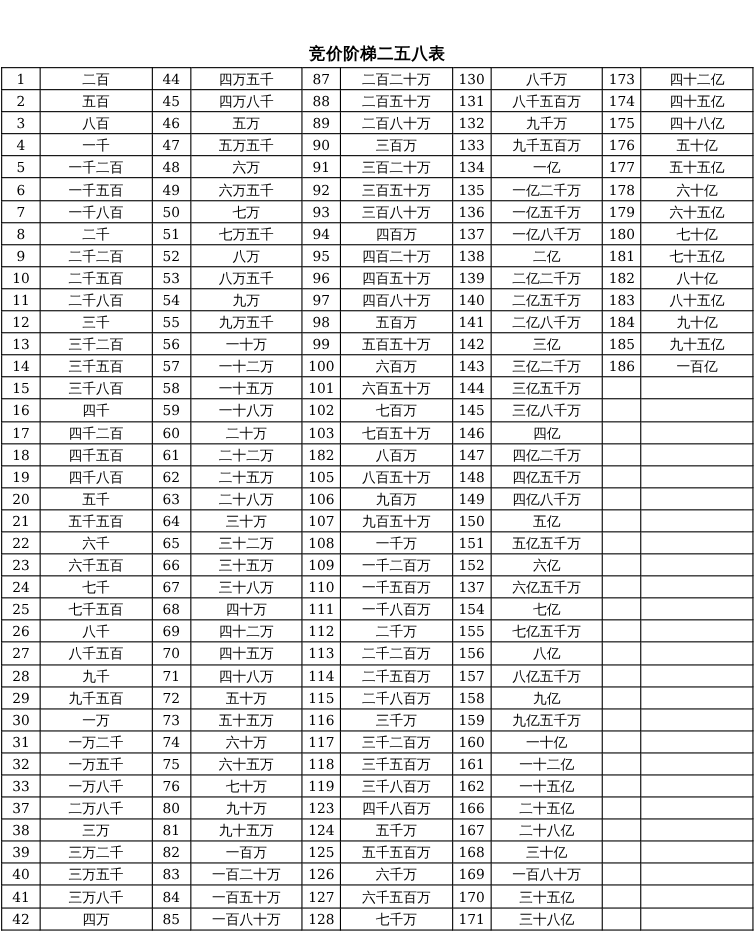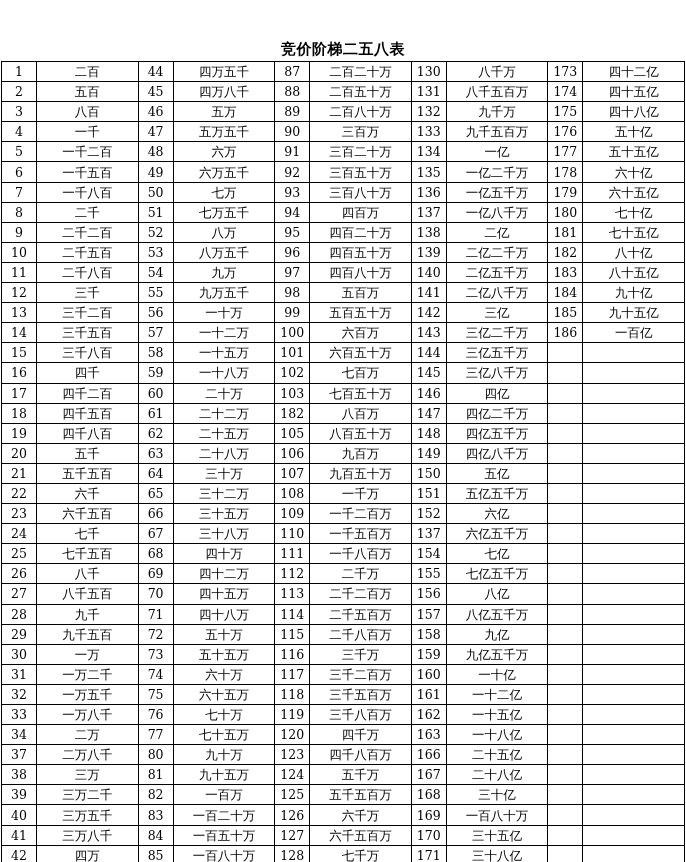--- a/index.html
+++ b/index.html
@@ -476,32 +476,20 @@
           <td class="num">76</td>
           <td class="val">七十万</td>
           <td class="num">119</td>
           <td class="val">三千八百万</td>
           <td class="num">162</td>
           <td class="val">一十五亿</td>
           <td class="num blank">&nbsp;</td>
           <td class="val blank">&nbsp;</td>
         </tr>
         <tr>
-          <td class="num">34</td>
-          <td class="val">二万</td>
-          <td class="num">77</td>
-          <td class="val">七十五万</td>
-          <td class="num">120</td>
-          <td class="val">四千万</td>
-          <td class="num">163</td>
-          <td class="val">一十八亿</td>
-          <td class="num blank">&nbsp;</td>
-          <td class="val blank">&nbsp;</td>
-        </tr>
-        <tr>
           <td class="num">37</td>
           <td class="val">二万八千</td>
           <td class="num">80</td>
           <td class="val">九十万</td>
           <td class="num">123</td>
           <td class="val">四千八百万</td>
           <td class="num">166</td>
           <td class="val">二十五亿</td>
           <td class="num blank">&nbsp;</td>
           <td class="val blank">&nbsp;</td>

